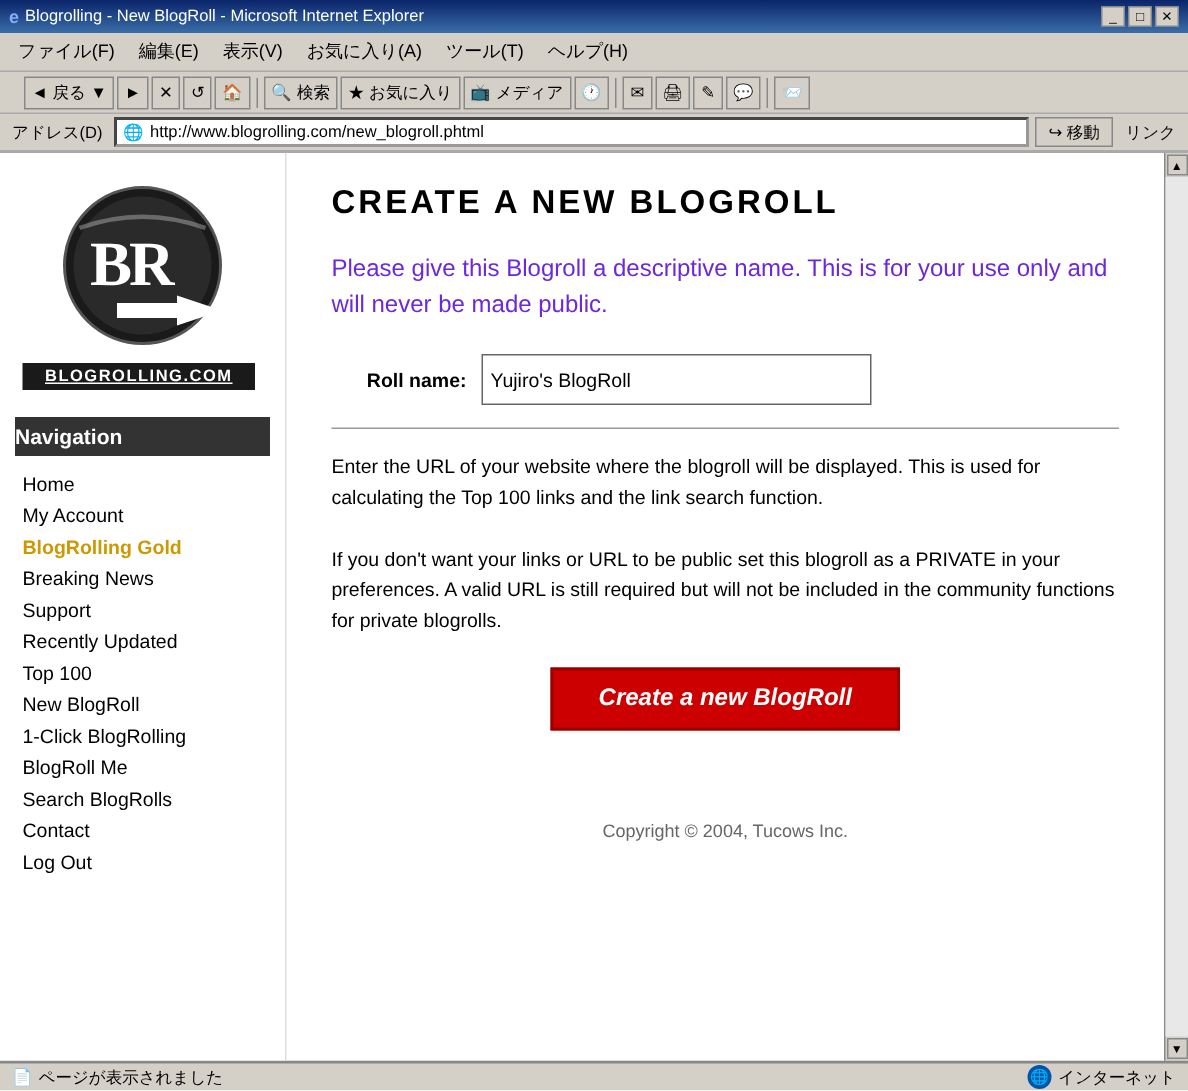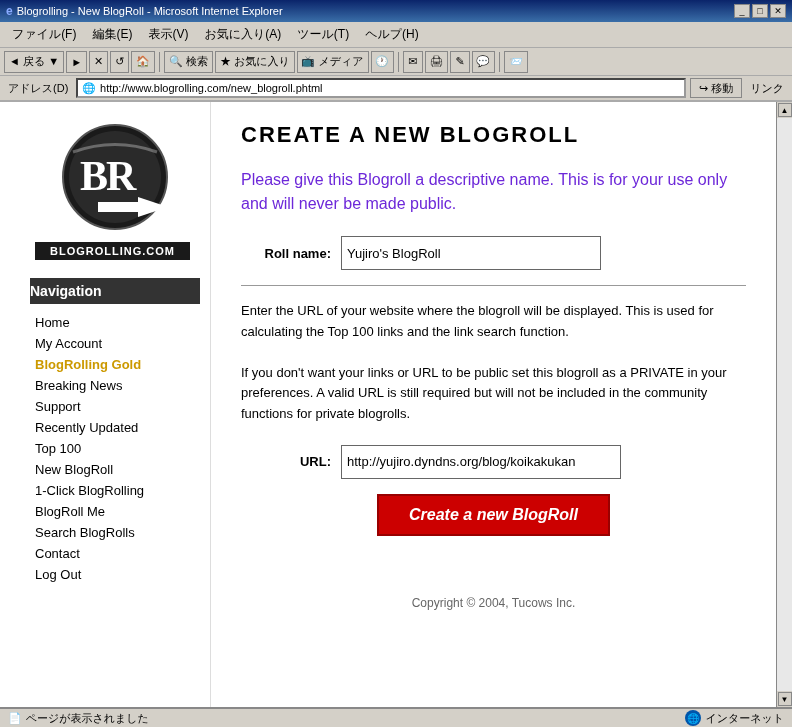--- a/index.html
+++ b/index.html
@@ -37,21 +37,21 @@
     .menu-item {
       padding: 2px 8px;
       cursor: pointer;
       color: #000;
     }
 
     .toolbar {
       background: #d4d0c8;
       display: flex;
       align-items: center;
-      padding: 2px 4px;
+      padding: 2px 16px;
       gap: 2px;
       border-bottom: 1px solid #aaa;
       height: 28px;
     }
     .toolbar-btn {
       background: #d4d0c8;
       border: 1px solid #888;
       padding: 1px 4px;
       font-size: 11px;
       cursor: pointer;
@@ -105,21 +105,20 @@
       background: #fff;
       overflow-y: auto;
       display: flex;
     }
 
     .sidebar {
       width: 190px;
       min-width: 190px;
       background: #fff;
       padding: 10px 0;
-      margin-left: 20px;
     }
 
     .logo-area {
       padding: 10px 15px;
       text-align: center;
     }
 
     .nav-header {
       background: #333;
       color: white;
@@ -309,21 +308,21 @@
           <circle cx="77" cy="55" r="46" fill="#2a2a2a"></circle>
 
           <text x="42" y="68" font-family="Arial Black" font-size="42" font-weight="900" fill="white" letter-spacing="-2">BR</text>
 
           <polygon points="100,75 130,85 100,95" fill="white"></polygon>
           <rect x="60" y="80" width="45" height="10" fill="white"></rect>
 
           <path d="M 35 30 Q 77 15 119 30" stroke="rgba(255,255,255,0.3)" stroke-width="3" fill="none"></path>
         </svg>
         
-        <div style="background:#1a1a1a; color:white; font-size:11px; font-weight:bold; letter-spacing:1px; padding:3px 8px; margin-top:2px; text-align:center; width:155px;">
+        <div style="background:#1a1a1a; color:white; font-size:11px; font-weight:bold; letter-spacing:1px; padding:3px 8px; margin-top:2px; text-align:center; width:155px;text-decoration:underline;">
           BLOGROLLING.COM
         </div>
       </div>
 
       <div class="nav-header">Navigation</div>
 
       <a class="nav-item">Home</a>
       <a class="nav-item">My Account</a>
       <a class="nav-item gold">BlogRolling Gold</a>
       <a class="nav-item">Breaking News</a>
@@ -351,24 +350,20 @@
       <hr class="divider">
 
       <div class="info-block">
         <p>Enter the URL of your website where the blogroll will be displayed. This is used for calculating the Top 100 links and the link search function.</p>
       </div>
 
       <div class="info-block">
         <p>If you don't want your links or URL to be public set this blogroll as a PRIVATE in your preferences. A valid URL is still required but will not be included in the community functions for private blogrolls.</p>
       </div>
 
-      <div class="form-row">
-        <label class="form-label">URL:</label>
-        <input type="text" class="form-input" value="http://yujiro.dyndns.org/blog/koikakukan" style="width: 280px;">
-      </div>
 
       <div style="text-align:center; margin-top:10px;">
         <button class="create-btn">Create a new BlogRoll</button>
       </div>
 
       <div class="copyright">Copyright © 2004, Tucows Inc.</div>
     </div>
   </div>
 
   <div class="scrollbar-right">

